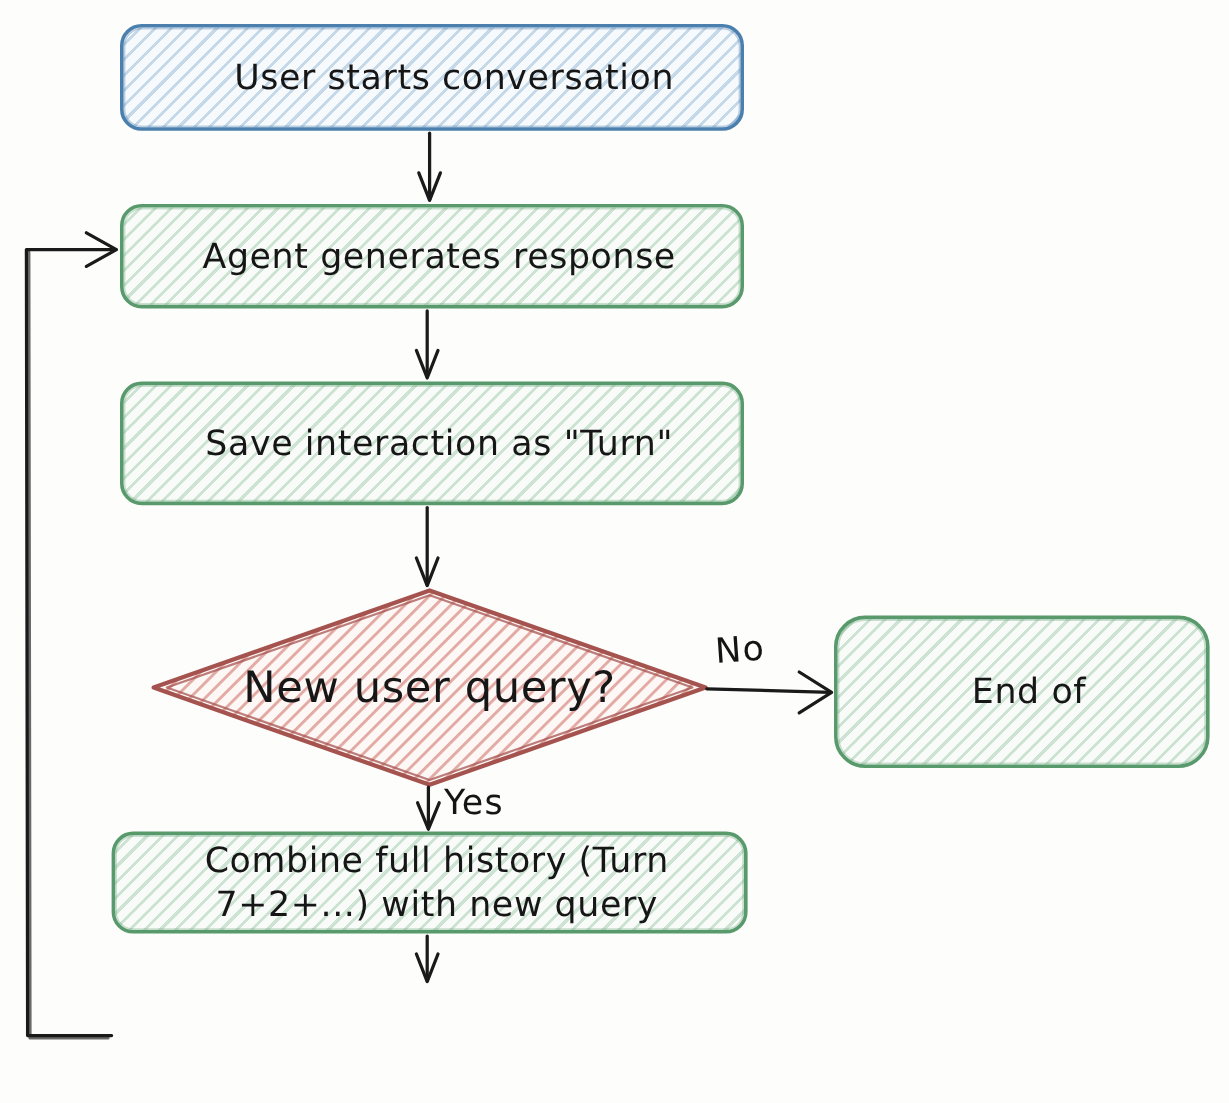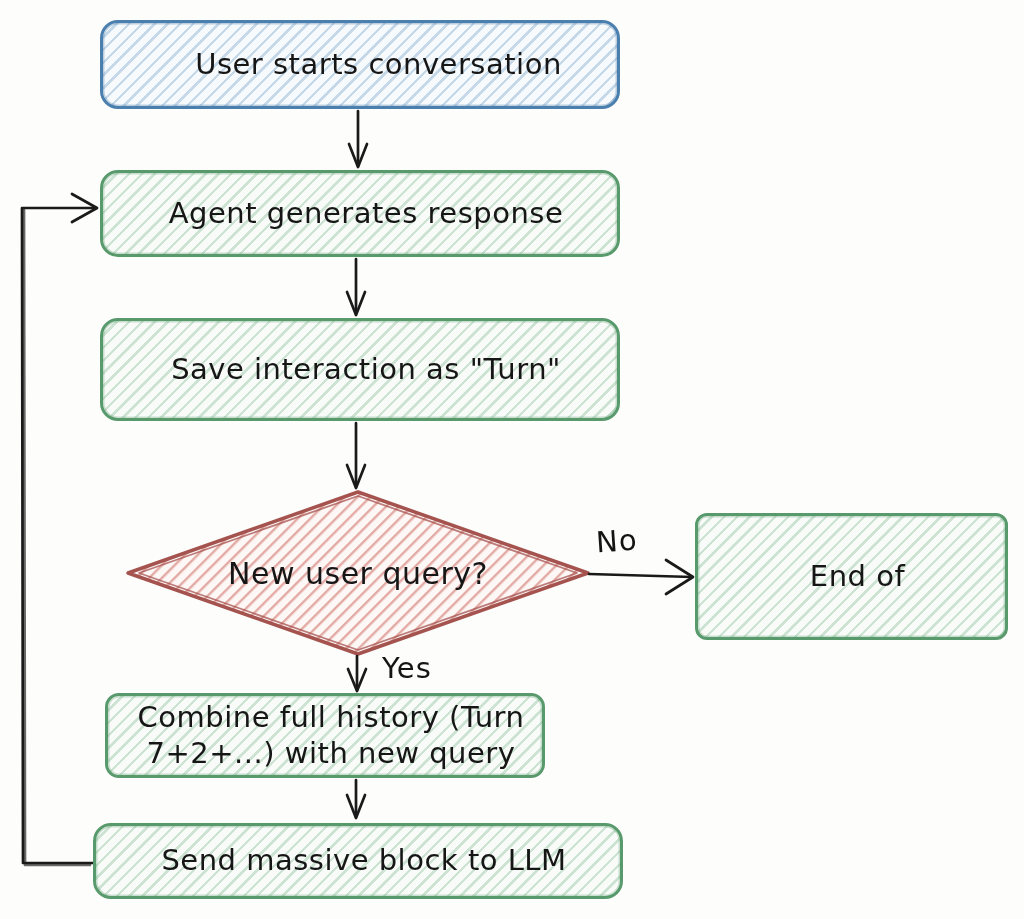--- a/index.html
+++ b/index.html
@@ -41,28 +41,28 @@
     box-shadow:inset 0 0 0 1.5px rgba(89,154,109,0.30);
     background:
       repeating-linear-gradient(135deg, rgba(169,207,180,0.55) 0 2.5px, rgba(255,255,255,0) 2.5px 9px),
       #f8fbf8;
     padding-left: 12px;
   }
   .diamond-label{
     position:absolute;
     left:158px;top:540px;width:400px;height:66px;
     display:flex;align-items:center;justify-content:center;
-    font-size:30px;color:#161616;letter-spacing:0.5px;
+    font-size:36px;color:#161616;letter-spacing:0.5px;
   }
   .edge-label{
     position:absolute;
     font-size:29px;color:#141414;letter-spacing:1px;
   }
   .edge-label.no{left:596px;top:524px;transform:rotate(-4deg);}
-  .edge-label.yes{left:370px;top:651px;margin-left:12px;}
+  .edge-label.yes{left:370px;top:651px;}
   svg .shaft, svg .head{fill:none;stroke:#1a1a1a;stroke-width:2.7;stroke-linecap:round;stroke-linejoin:round;}
   svg .diamond-stroke{fill:url(#hatchRed);stroke:#a5534f;stroke-width:3.5;stroke-linejoin:round;}
   svg .diamond-stroke2{fill:none;stroke:#a5534f;stroke-width:1.8;stroke-opacity:0.75;stroke-linejoin:round;}
 </style>
 </head>
 <body>
 
 <div class="canvas">
 
   <svg class="layer" viewBox="0 0 1024 919" aria-hidden="true">
@@ -122,33 +122,30 @@
   </div>
 
   <div class="node green" style="left:100px;top:318px;width:520px;height:103px;">
     <span class="lbl">
       <span style="display:block">Save interaction as "Turn"</span>
     </span>
   </div>
 
   <div class="diamond-label">New user query?</div>
 
-  <div class="node green" style="left:695px;top:513px;width:313px;height:127px;border-radius:12px;">
+  <div class="node green" style="left:695px;top:513px;width:313px;height:127px;border-radius:26px;">
     <span class="lbl">
       <span style="display:block">End of</span>
     </span>
   </div>
 
-  <div class="node green" style="left:105px;top:693px;width:440px;height:85px;border-radius:14px;">
+  <div class="node green" style="left:93px;top:693px;width:530px;height:85px;">
     <span class="lbl" style="line-height:1.22">
       <span style="display:block">Combine full history (Turn</span>
       <span style="display:block">7+2+...) with new query</span>
     </span>
   </div>
 
-  <div class="node green" style="left:93px;top:823px;width:530px;height:76px;">
-    <span class="lbl">Send massive block to LLM</span>
-  </div>
 
   <div class="edge-label no">No</div>
   <div class="edge-label yes">Yes</div>
 
 </div>
 
 </body></html>

